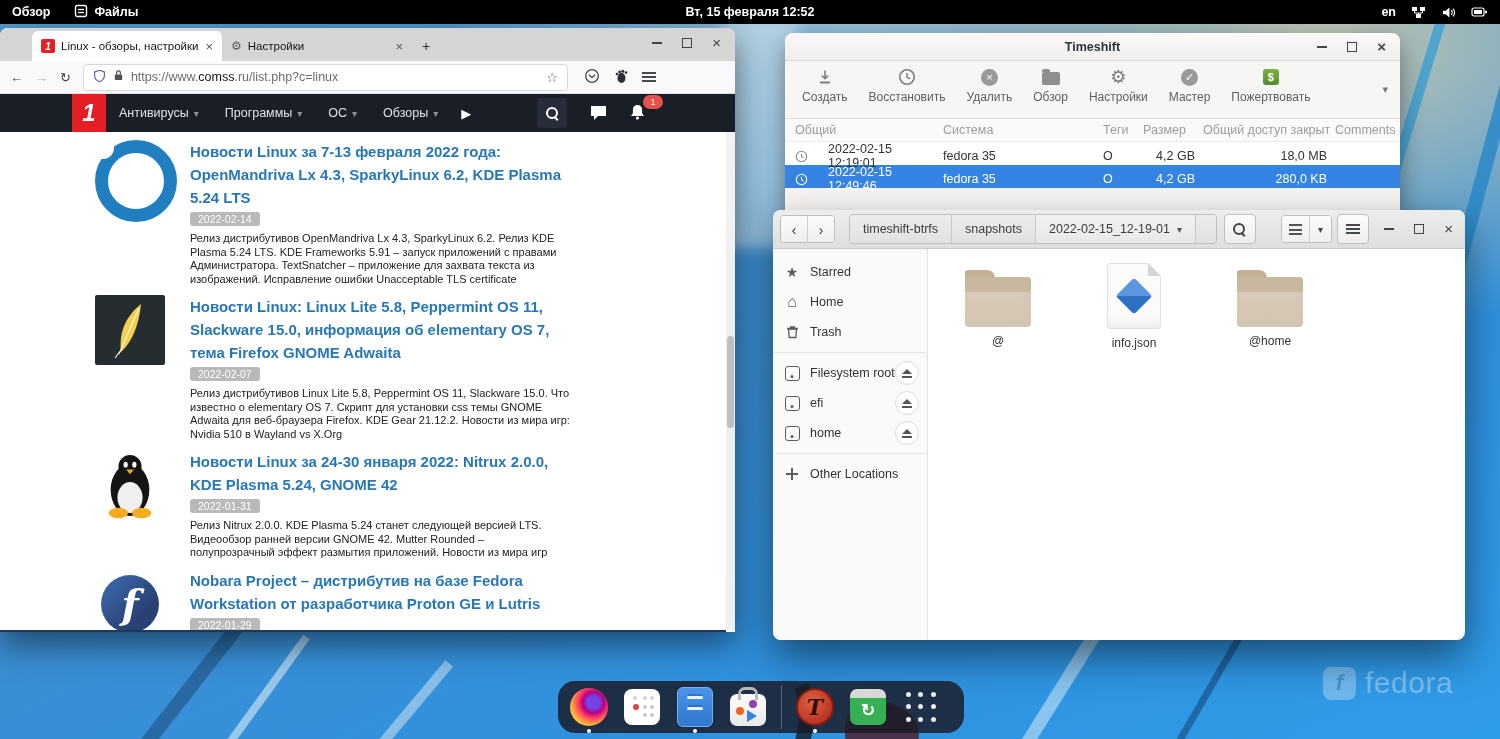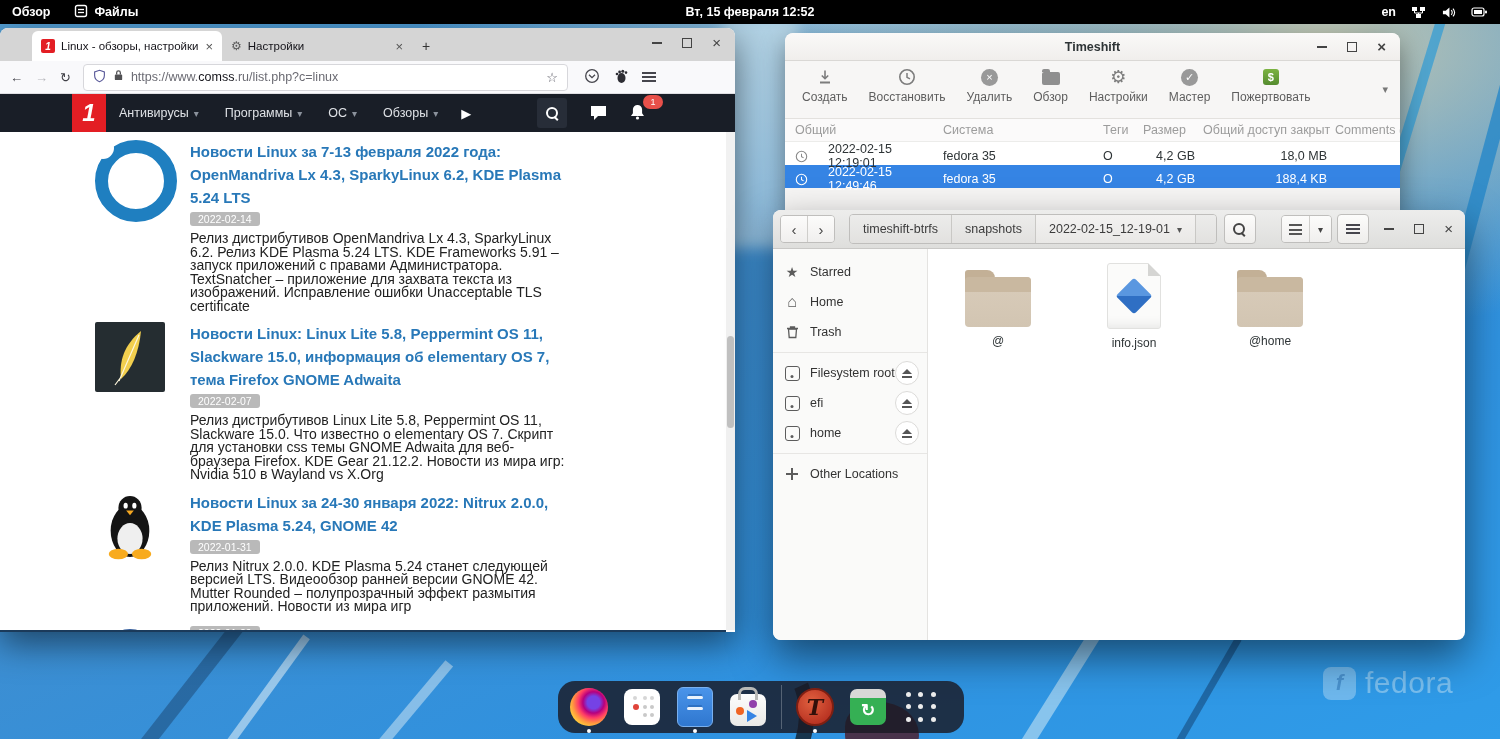--- a/index.html
+++ b/index.html
@@ -98,21 +98,21 @@
   .nav-badge{position:absolute;left:643px;top:1px;min-width:14px;height:14px;border-radius:7px;background:#e8504a;
     color:#fff;font-size:9px;display:grid;place-items:center;padding:0 3px;}
   
   .articles{padding:8px 0 0 95px;}
   .article{display:flex;gap:25px;margin-bottom:9px;}
   .thumb{width:70px;height:70px;flex:none;display:grid;place-items:center;}
   .art-body{width:390px;}
   .art-title{margin:0;font-size:15px;line-height:23px;font-weight:bold;color:#2878b8;width:385px;}
   .date-badge{display:inline-block;background:#b9b9b9;color:#fff;font-size:10.5px;padding:1px 8px;
     border-radius:3px;margin:3px 0 6px;}
-  .art-text{margin:0;font-size:14px;line-height:13.5px;color:#222;width:380px;}
+  .art-text{margin:0;font-size:11px;line-height:13.5px;color:#222;width:380px;}
   
   .th-om{background:#fff;}
   .om-ring{width:56px;height:56px;border:13px solid #1f7fc0;border-radius:50%;position:relative;}
   .om-ring::before{content:"";position:absolute;left:-16px;top:-16px;width:22px;height:22px;background:#fff;border-radius:50%;}
   .th-ll{background:#252d31;border-radius:2px;}
   .th-fed{background:#fff;}
   .fed-circle{width:58px;height:58px;border-radius:50%;background:linear-gradient(135deg,#3c6eb4 0%,#294172 70%);
     display:grid;place-items:center;color:#fff;font-size:40px;font-weight:bold;font-family:"DejaVu Serif",serif;font-style:italic;line-height:0;}
   
   .ff-scroll{position:absolute;top:38px;right:0;bottom:6px;width:9px;background:#f1f1f1;}
@@ -437,20 +437,21 @@
             <span class="date-badge">2022-01-31</span>
             <p class="art-text">Релиз Nitrux 2.0.0. KDE Plasma 5.24 станет следующей версией LTS. Видеообзор ранней версии GNOME 42. Mutter Rounded – полупрозрачный эффект размытия приложений. Новости из мира игр</p>
           </div>
         </div>
 
         <div class="article">
           <div class="thumb th-fed">
               <div class="fed-circle">f</div>
             </div>
           <div class="art-body">
+            <h3 class="art-title">Nobara Project – дистрибутив на базе Fedora Workstation от разработчика Proton GE и Lutris</h3>
             <span class="date-badge">2022-01-29</span>
             
           </div>
         </div>
 
       </div>
 
       <div class="page-footer"></div>
       <div class="ff-scroll">
         <div class="ff-thumb"></div>
@@ -542,21 +543,21 @@
       <span class="c1 snapcell">
         <svg width="13" height="13" viewBox="0 0 14 14">
             <circle cx="7" cy="7" r="5.6" fill="none" stroke="#fff" stroke-width="1.2"></circle>
             <path d="M7 4v3.2l2.2 1.2" fill="none" stroke="#fff" stroke-width="1.1"></path>
           </svg>
         <span>2022-02-15 12:49:46</span>
       </span>
       <span class="c2">fedora 35</span>
       <span class="c3">O</span>
       <span class="c4">4,2 GB</span>
-      <span class="c5">188,4 KB</span>
+      <span class="c5">280,0 KB</span>
       <span class="c6"></span>
     </div>
   </div>
 
   <div class="win-nt">
     <div class="nt-headerbar">
       <div class="nt-navgrp">
         <div class="nt-navbtn g g-chl"></div>
         <div class="nt-navbtn g g-chr"></div>
       </div>

